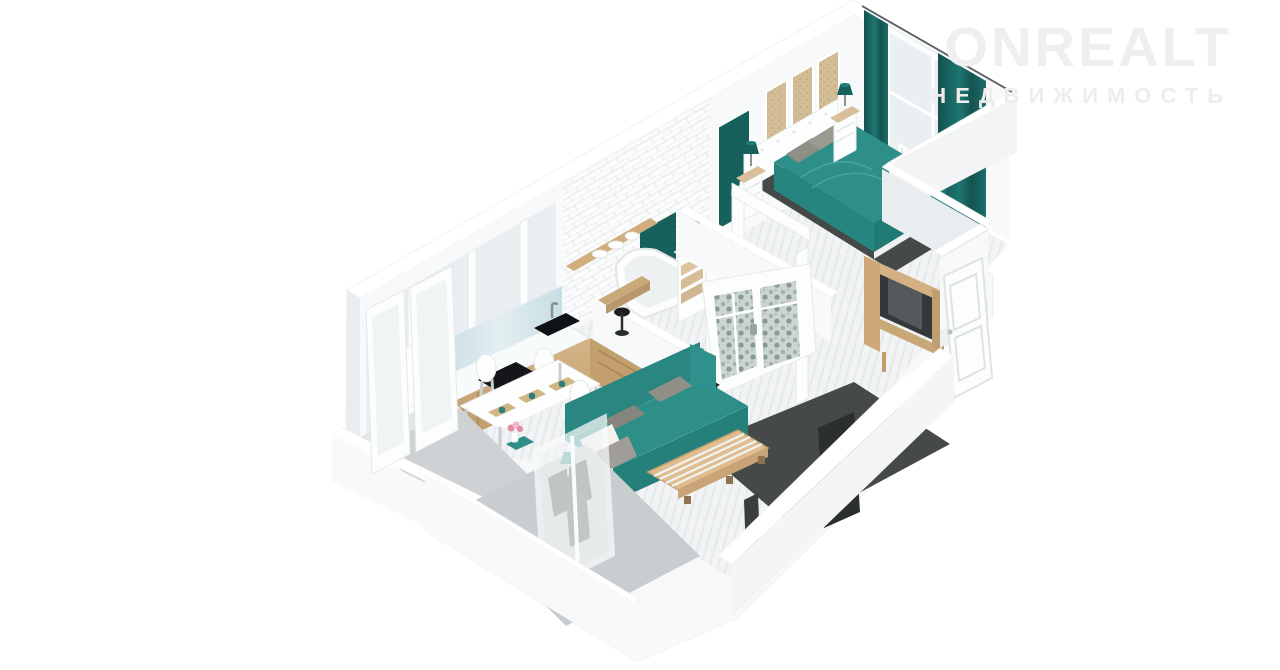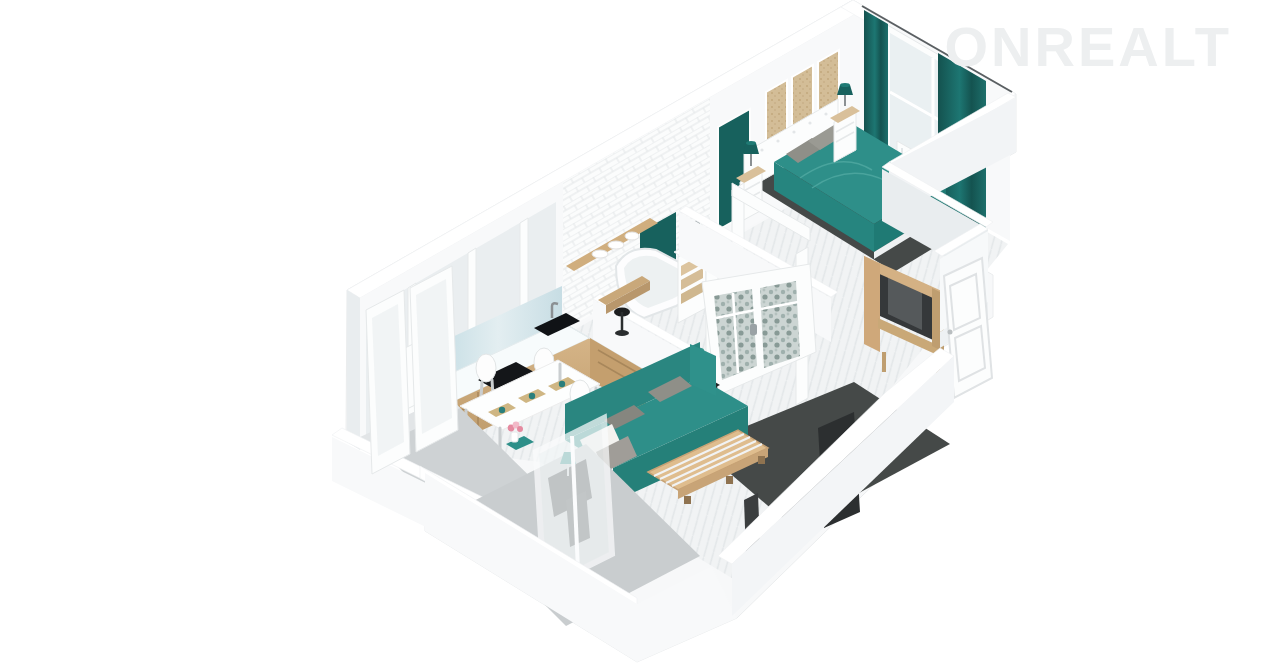--- a/index.html
+++ b/index.html
@@ -368,15 +368,16 @@
   </g>
   <g>
     <polygon class="walltop" points="718,556 886,392 940,348 954,356 732,564"></polygon>
     <polygon points="732,564 954,356 954,402 732,616" fill="#f3f5f7"></polygon>
   </g>
 </g>
 </svg>
 
 <div class="watermark">
   <div class="wm-brand">ONREALT</div>
+  <div class="wm-sub">НЕДВИЖИМОСТЬ</div>
 </div>
 
 </div>
 
 </body></html>

